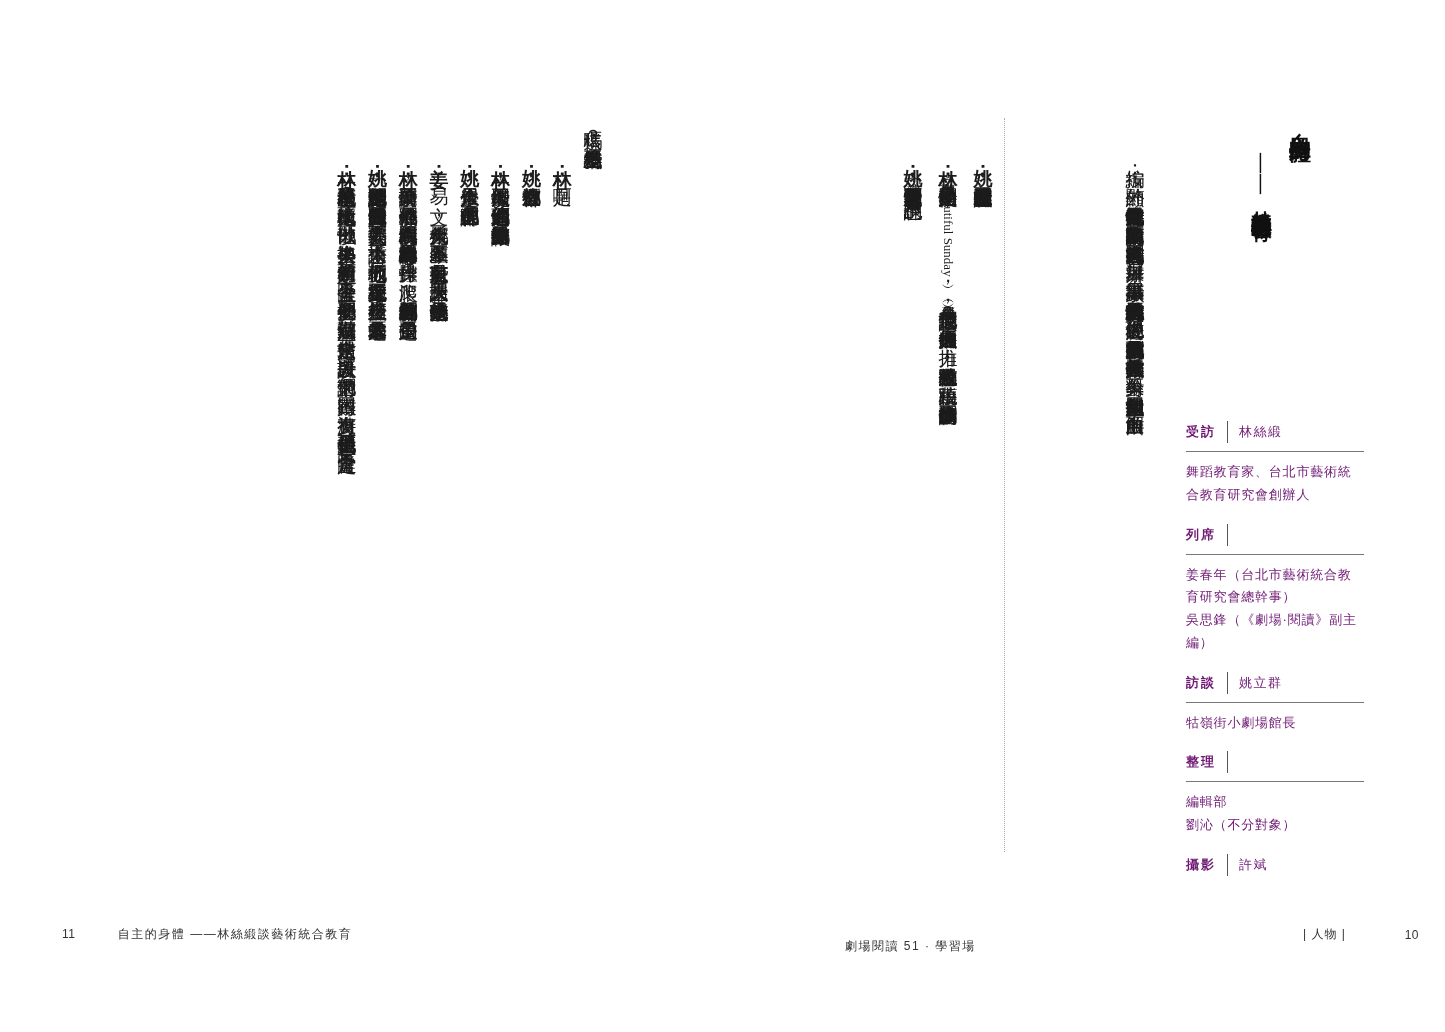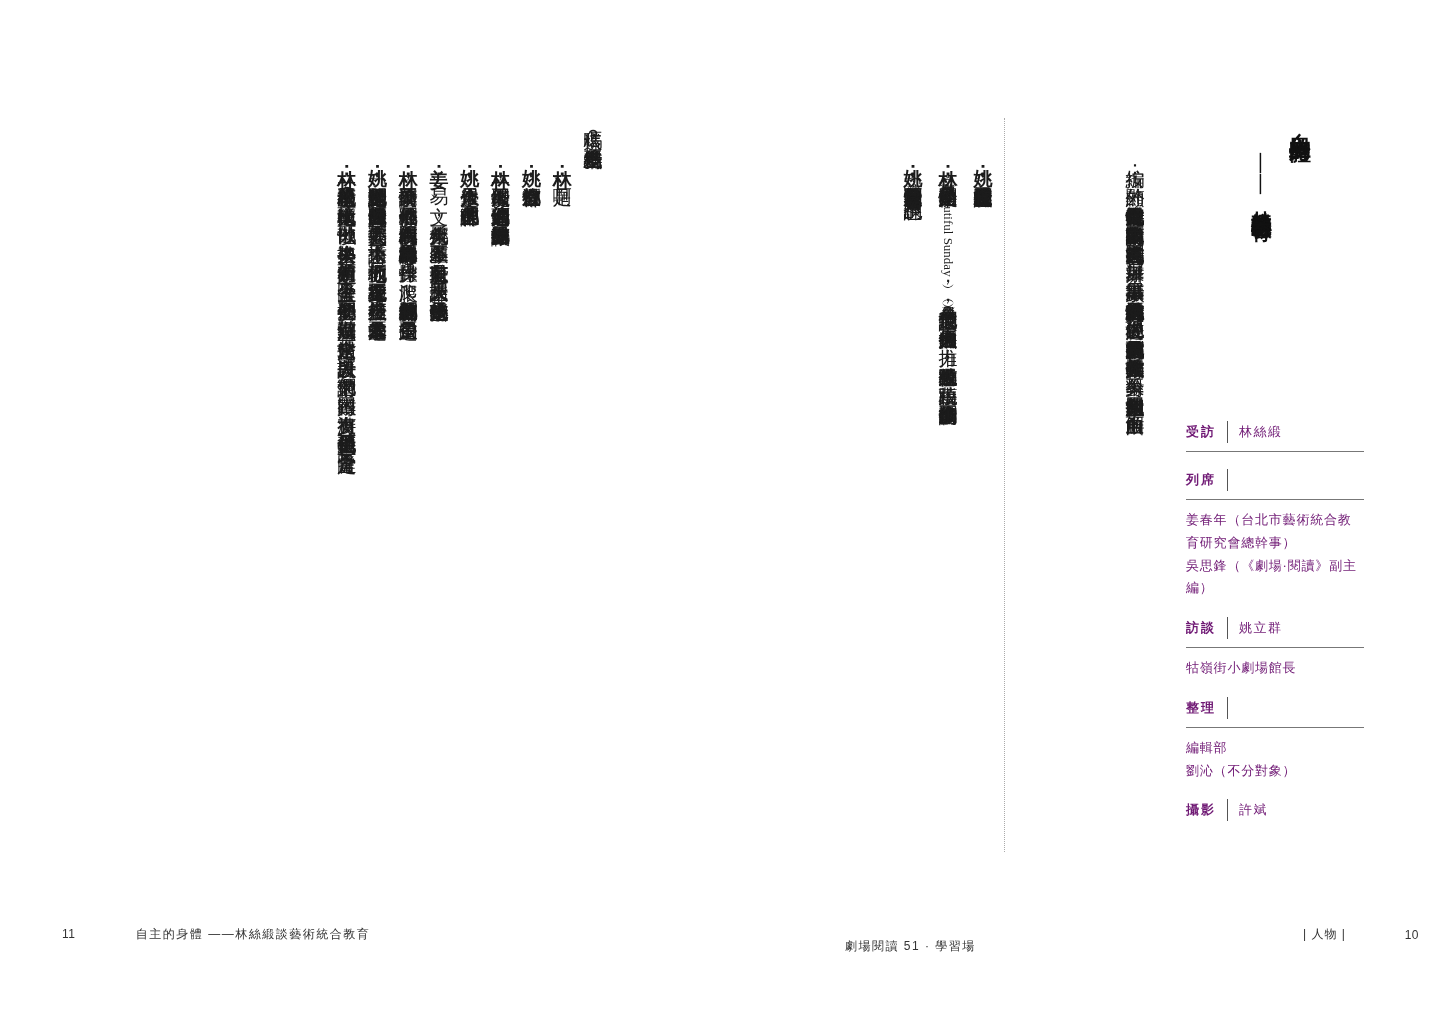--- a/index.html
+++ b/index.html
@@ -70,21 +70,21 @@
   .credit-desc { line-height: 1.75; letter-spacing: 0.8px; }
 
   
   .footer {
     position: absolute; top: 926px;
     font-family: "Liberation Sans", sans-serif;
     font-size: 12px; color: #333; letter-spacing: 1px;
     white-space: nowrap;
   }
   .footer-left  { left: 38px; }
-  .footer-left .footer-title { margin-left: 56px; letter-spacing: 1.5px; text-align: center; }
+  .footer-left .footer-title { margin-left: 38px; letter-spacing: 1.5px; text-align: center; }
   .footer-mid   { left: 845px; letter-spacing: 1.5px; margin-top: 12px; }
   .footer-right { left: 1303px; width: 116px; display: flex; justify-content: space-between; align-items: center; }
   .pagenum { letter-spacing: 0.5px; margin-left: 24px; }
 </style>
 </head>
 <body>
 
 <div class="spread">
 
   <div>
@@ -126,20 +126,21 @@
     </div>
 
     <div class="credits">
         <div class="credit-row">
           <div class="credit-head">
             <span class="credit-label">受訪</span>
             <span class="credit-bar"></span>
             <span class="credit-value">林絲緞</span>
           </div>
           <div class="credit-rule"></div>
+          <div class="credit-desc">舞蹈教育家、台北市藝術統合教育研究會創辦人</div>
         </div>
         <div class="credit-row">
           <div class="credit-head">
             <span class="credit-label">列席</span>
             <span class="credit-bar"></span>
             <span class="credit-value"></span>
           </div>
           <div class="credit-rule"></div>
           <div class="credit-desc">姜春年（台北市藝術統合教育研究會總幹事）</div>
           <div class="credit-desc">吳思鋒（《劇場·閱讀》副主編）</div>

